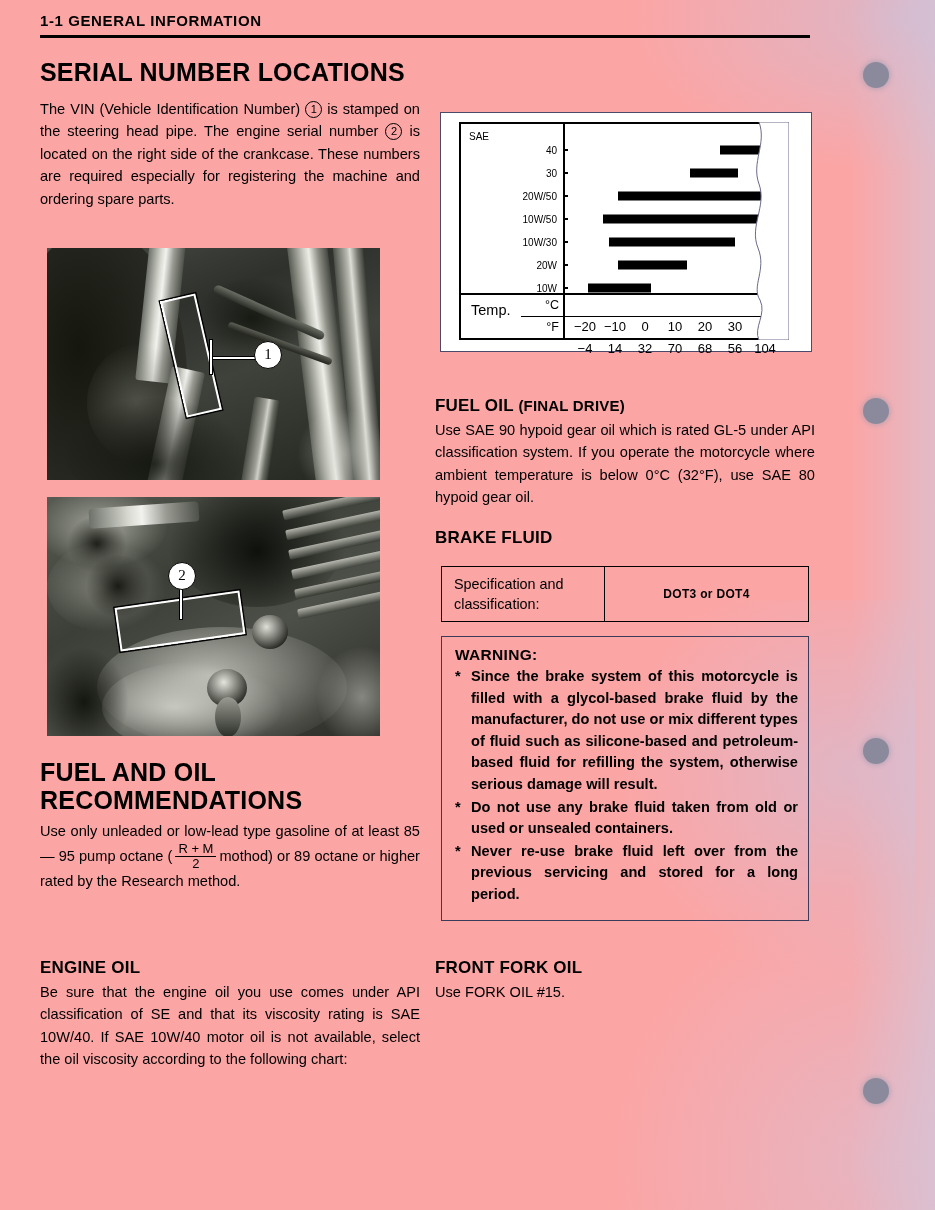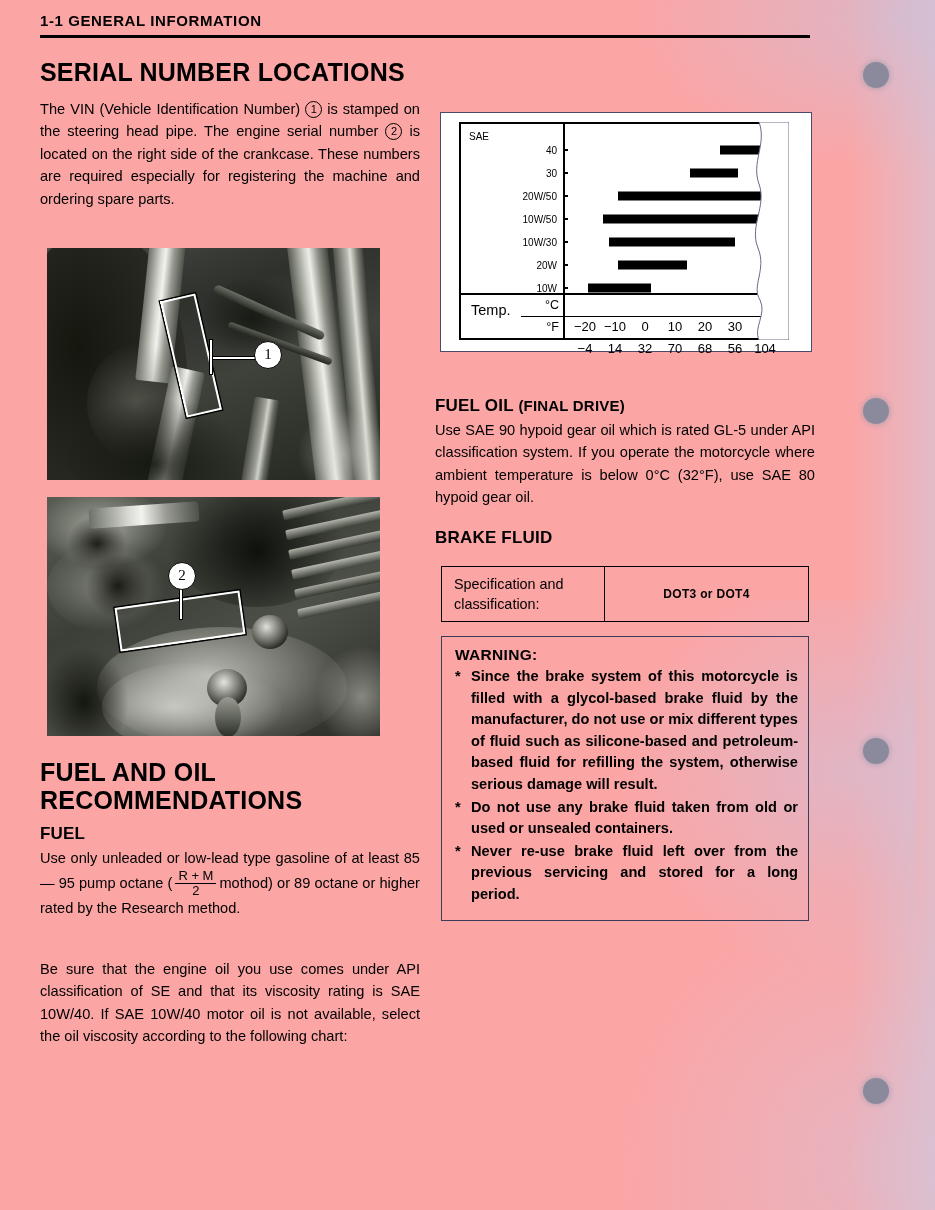--- a/index.html
+++ b/index.html
@@ -380,25 +380,25 @@
       <div class="leader" style="left:133px; top:88px; width:2px; height:34px;"></div>
       <div class="callout-num" style="left:121px; top:65px;">2</div>
     </div>
   </div>
 
   <div style="position:absolute; left:40px; top:758px; width:380px;">
     <h1 class="section-title" style="margin-bottom:6px;">
       <span>FUEL AND OIL</span><br>
       <span>RECOMMENDATIONS</span>
     </h1>
-    <h2 class="sub-title" style="margin-top:10px;">FUEL</h2>
     <p class="body"><span>Use only unleaded or low-lead type gasoline of at least 85 — 95 pump octane (</span><span class="frac"><span class="num">R + M</span><span class="den">2</span></span><span>mothod) or 89 octane or higher rated by the Research method.</span></p>
   </div>
 
   <div style="position:absolute; left:40px; top:958px; width:380px;">
+    <h2 class="sub-title">ENGINE OIL</h2>
     <p class="body">Be sure that the engine oil you use comes under API classification of SE and that its viscosity rating is SAE 10W/40. If SAE 10W/40 motor oil is not available, select the oil viscosity according to the following chart:</p>
   </div>
 
   <div id="chart-wrap">
     <div id="chart-inner">
 
       <div class="chart-line" style="left:0; top:0; width:330px; height:2px;"></div>
       <div class="chart-line" style="left:0; top:0; width:2px; height:218px;"></div>
       <div class="chart-line" style="left:0; top:216px; width:330px; height:2px;"></div>
       <div class="chart-line" style="left:104px; top:0; width:1.6px; height:172px;"></div>
@@ -488,14 +488,18 @@
           <span class="warn-star">*</span>
           <span class="warn-text">Do not use any brake fluid taken from old or used or unsealed containers.</span>
         </div>
         <div class="warn-item">
           <span class="warn-star">*</span>
           <span class="warn-text">Never re-use brake fluid left over from the previous servicing and stored for a long period.</span>
         </div>
       </div>
   </div>
 
+  <div style="position:absolute; left:435px; top:958px; width:380px;">
+    <h2 class="sub-title">FRONT FORK OIL</h2>
+    <p class="body">Use FORK OIL #15.</p>
+  </div>
 
 </div>
 
 </body></html>

